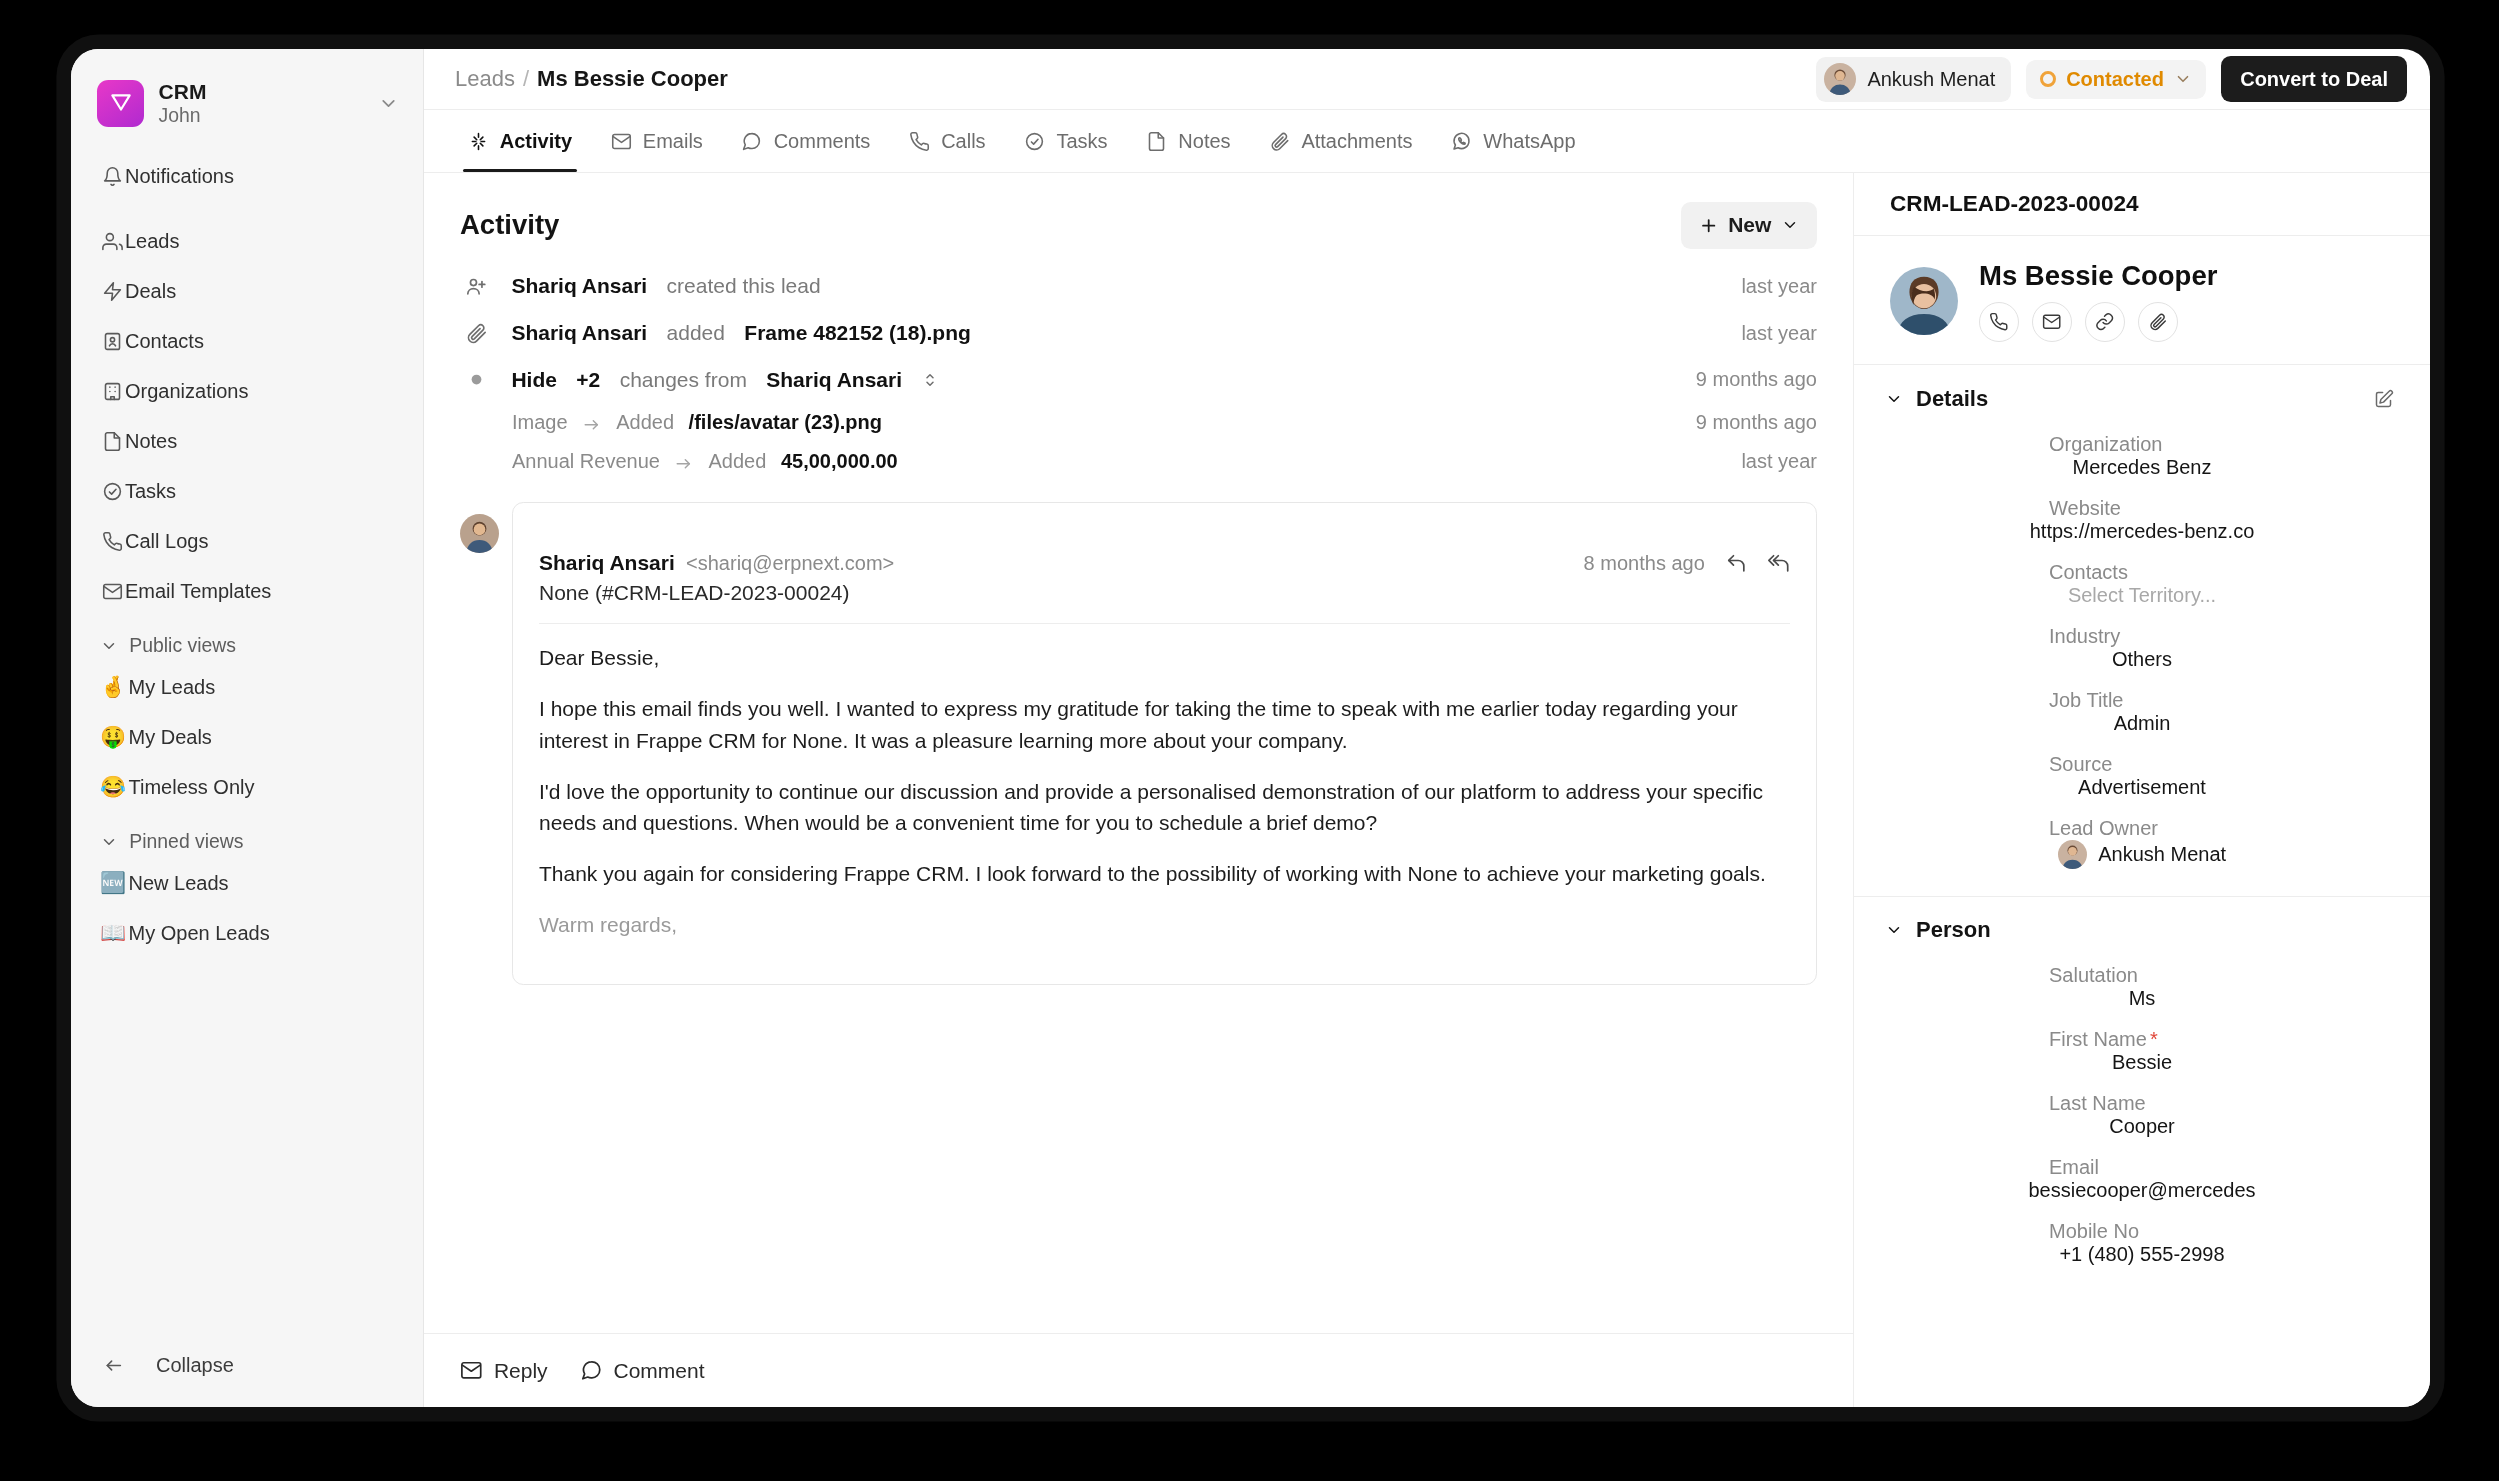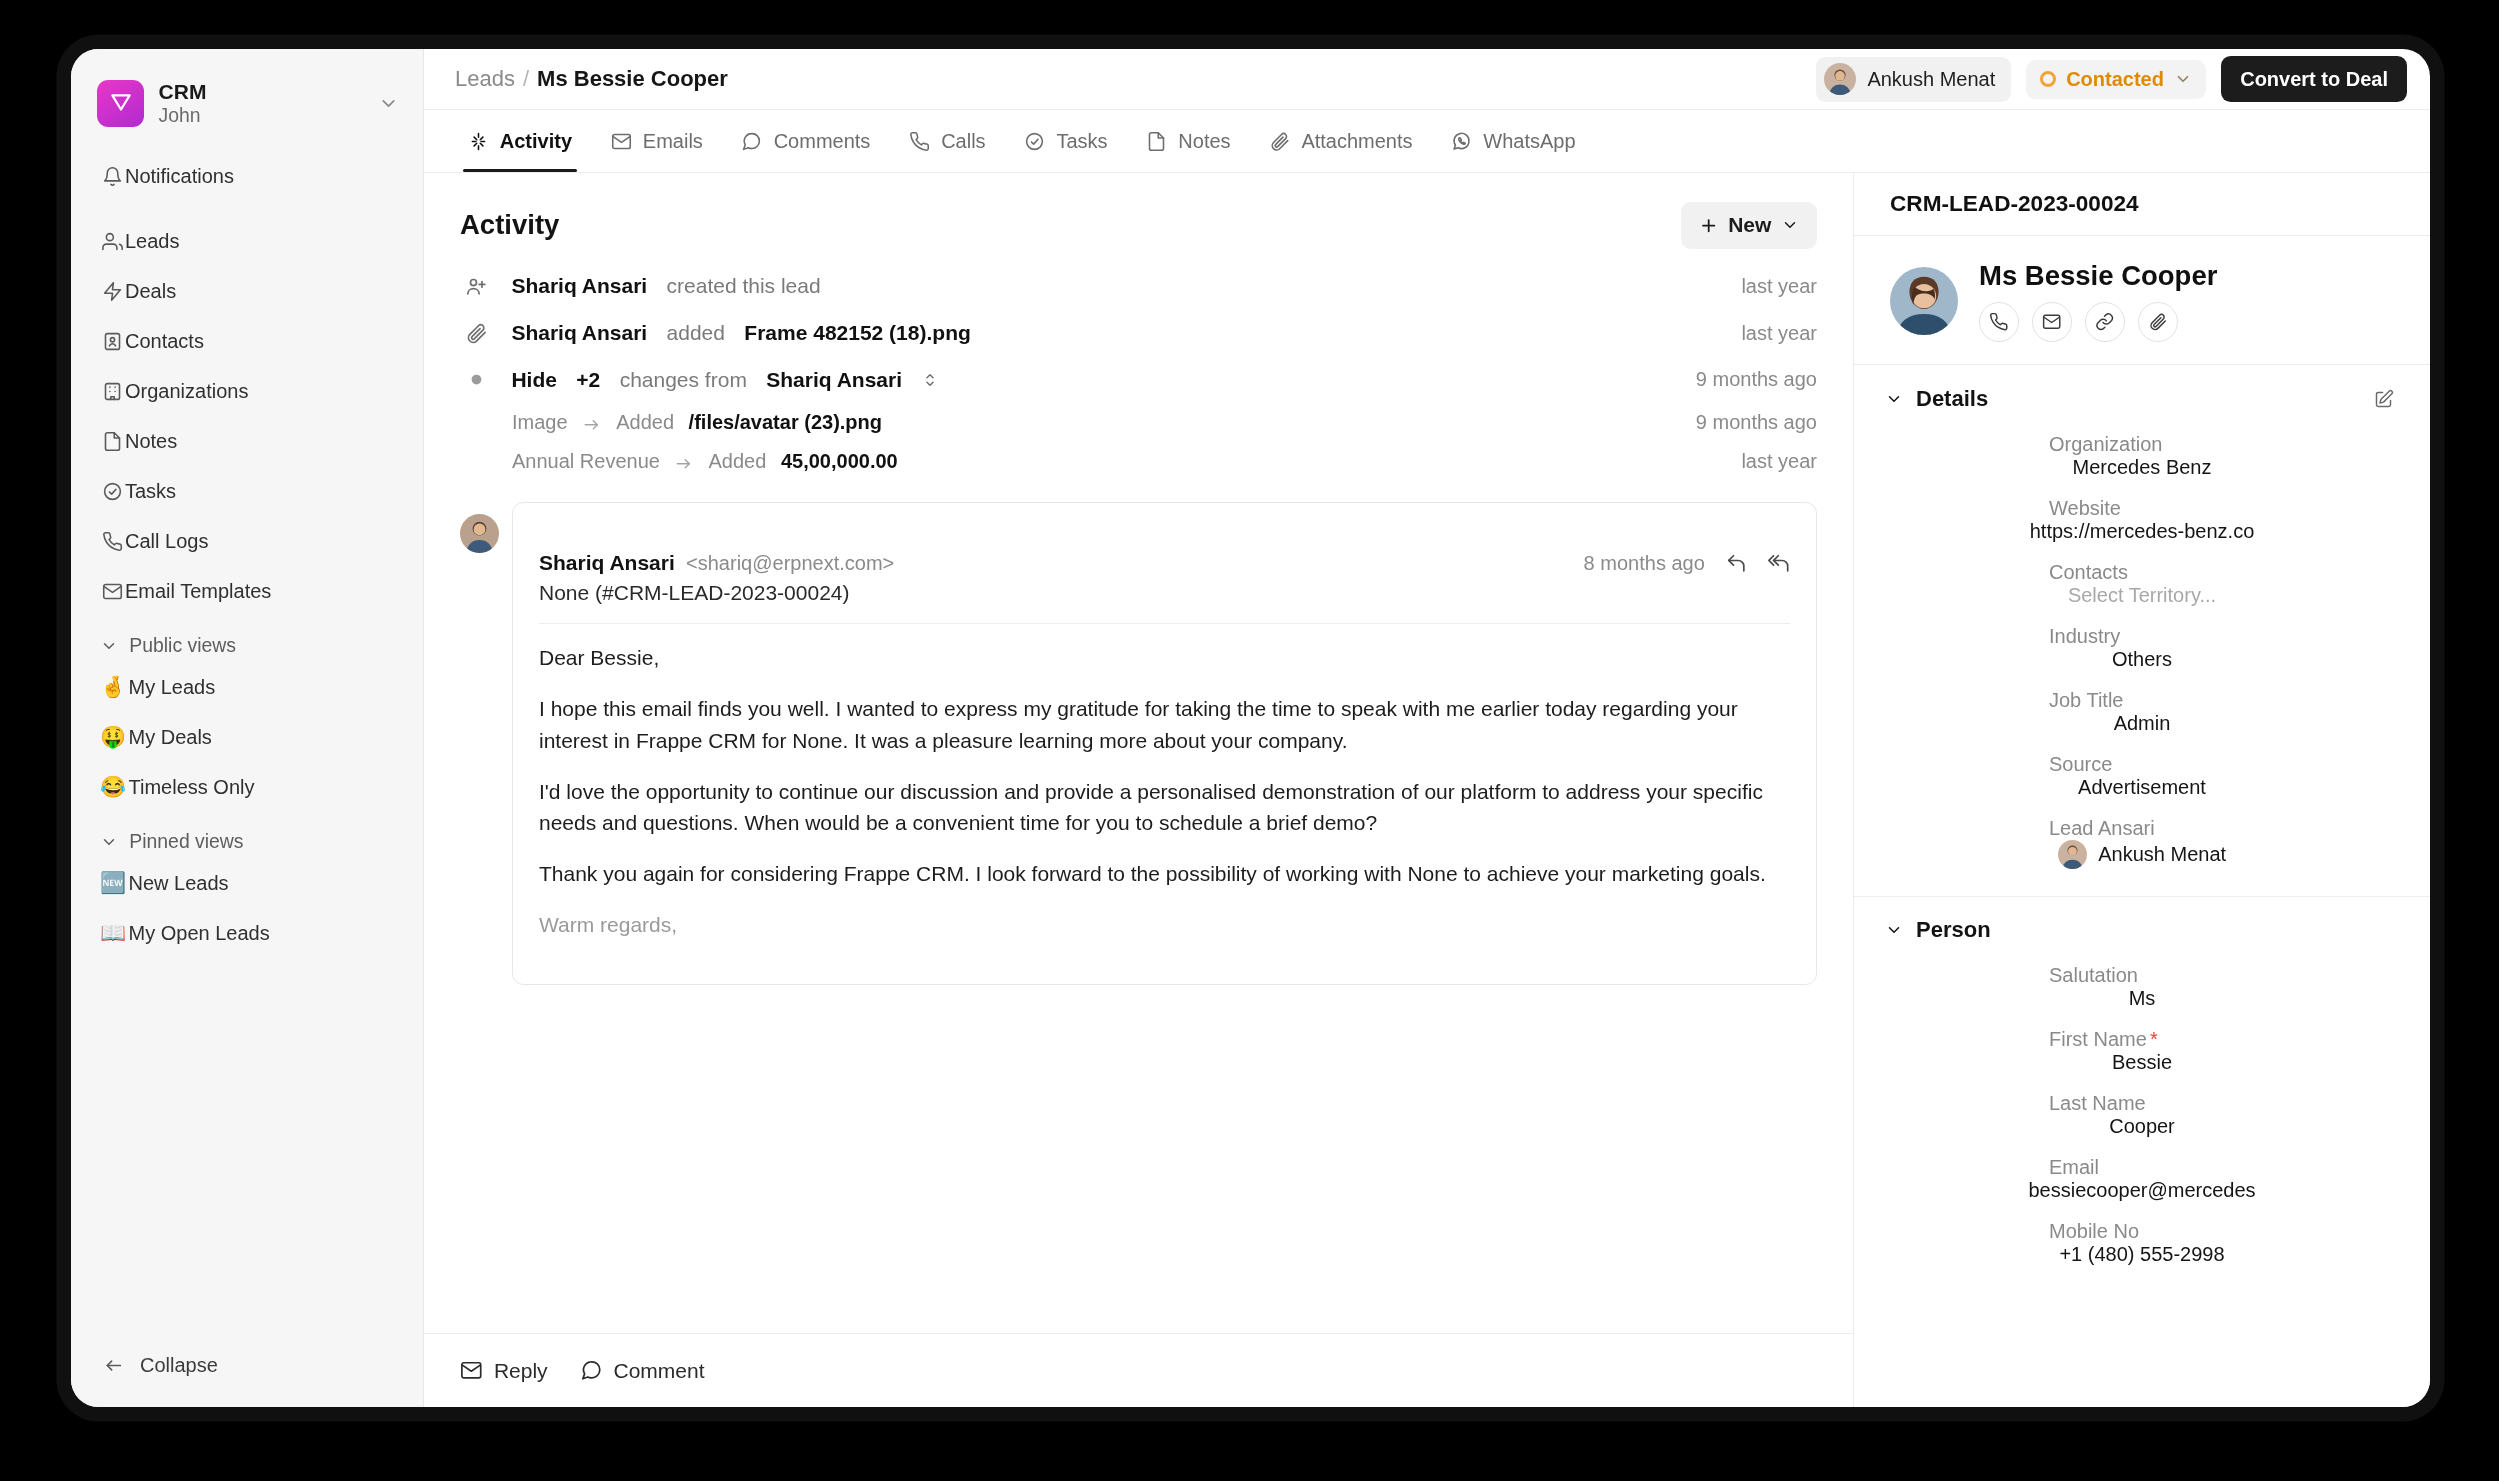--- a/index.html
+++ b/index.html
@@ -62,21 +62,21 @@
 
   .section-head {
     display: flex; align-items: center; gap: 11.3px;
     margin: 18px 16px 4.9px 29px;
     font-size: 19.4px; color: #5d5d5d;
   }
   .emoji { font-size: 21px; width: 27.5px; text-align: center; }
 
   .sidebar-spacer { flex: 1; }
   .collapse {
-    display: flex; align-items: center; gap: 16px;
+    display: flex; align-items: center; gap: 32px;
     height: 53px; margin: 0 16px 14.6px 16px; padding: 0 13px;
     border-radius: 9.7px; font-size: 20px; color: #3c3c3c;
   }
 
   
   .main { flex: 1; display: flex; flex-direction: column; min-width: 0; }
 
   .topbar {
     height: 61px;
     display: flex; align-items: center;
@@ -728,21 +728,21 @@
         </div>
         <div class="field-row">
           <span class="field-label">Job Title</span>
           <span class="field-value">Admin</span>
         </div>
         <div class="field-row">
           <span class="field-label">Source</span>
           <span class="field-value">Advertisement</span>
         </div>
         <div class="field-row">
-          <span class="field-label">Lead Ansari</span>
+          <span class="field-label">Lead Owner</span>
           <span class="field-value with-avatar">
             <span class="avatar-sm" style="width:29px;height:29px">
               <svg class="face" viewBox="0 0 36 36">
                   <rect width="36" height="36" fill="#c9b2a0"></rect>
                   <circle cx="18" cy="13" r="6.2" fill="#6b4b36"></circle>
                   <path d="M5 36c2-8 6.5-11.5 13-11.5S29 28 31 36z" fill="#3e5a7a"></path>
                   <circle cx="18" cy="14" r="5.4" fill="#e0b792"></circle>
                 </svg>
             </span>
             <span>Ankush Menat</span>

